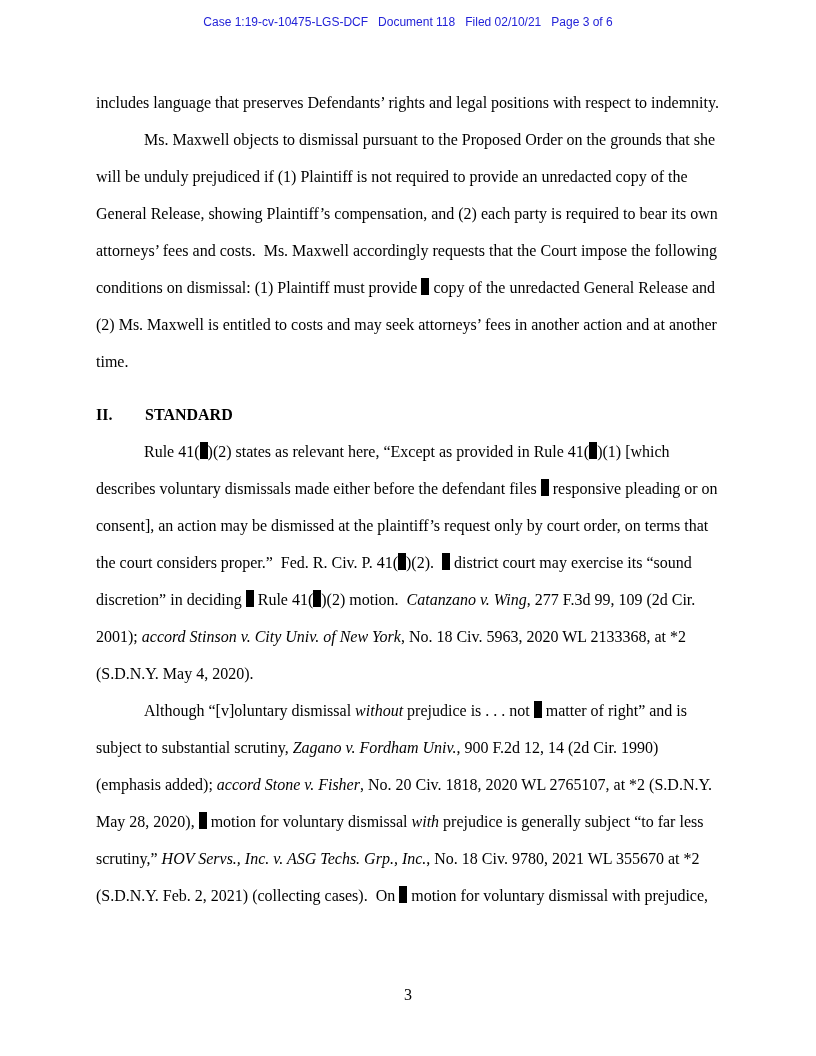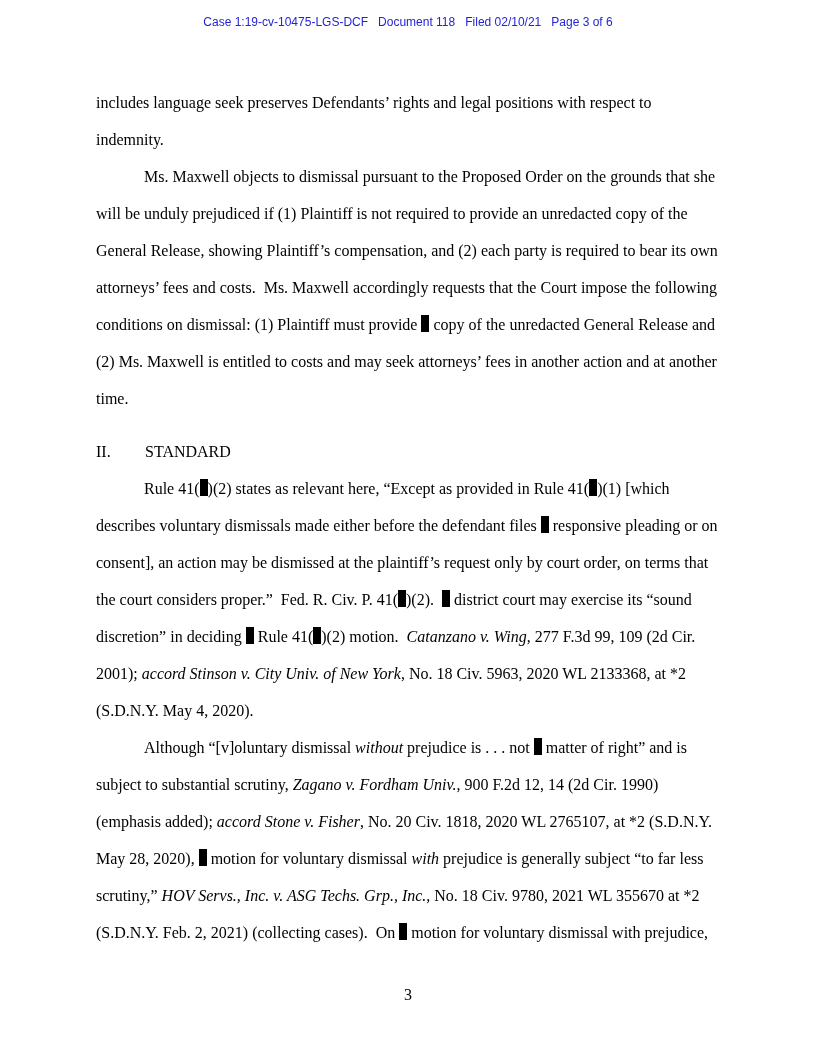--- a/index.html
+++ b/index.html
@@ -21,21 +21,21 @@
   }
   .doc-body {
     position: absolute;
     top: 84px; left: 96px; width: 624px;
     font-size: 16px;
     line-height: 37px;
     text-align: left;
   }
   p.para { margin: 0; white-space: pre-wrap; }
   p.indent { text-indent: 48px; }
-  p.heading { margin: 16px 0 0 0; font-weight: normal; white-space: pre-wrap; }
+  p.heading { margin: 16px 0 0 0; font-weight: bold; white-space: pre-wrap; }
   .h-num { display: inline-block; width: 49px; }
   .redaction {
     display: inline-block;
     width: 8px; height: 17px;
     background: #000;
     vertical-align: -2px;
   }
   em { font-style: italic; text-align: right; }
   .page-footer {
     position: absolute;
@@ -43,20 +43,20 @@
     text-align: center;
     font-size: 16px;
   }
 </style>
 </head>
 <body>
 
 <div class="court-header" style="color: rgb(35, 35, 216);">Case 1:19-cv-10475-LGS-DCF   Document 118   Filed 02/10/21   Page 3 of 6</div>
 
 <div class="doc-body">
-    <p class="para">includes language seek preserves Defendants’ rights and legal positions with respect to indemnity.</p>
+    <p class="para">includes language that preserves Defendants’ rights and legal positions with respect to indemnity.</p>
     <p class="para indent">Ms. Maxwell objects to dismissal pursuant to the Proposed Order on the grounds that she will be unduly prejudiced if (1) Plaintiff is not required to provide an unredacted copy of the General Release, showing Plaintiff’s compensation, and (2) each party is required to bear its own attorneys’ fees and costs.  Ms. Maxwell accordingly requests that the Court impose the following conditions on dismissal: (1) Plaintiff must provide <span class="redaction"></span> copy of the unredacted General Release and (2) Ms. Maxwell is entitled to costs and may seek attorneys’ fees in another action and at another time.</p>
     <p class="heading"><span class="h-num">II.</span><span>STANDARD</span></p>
     <p class="para indent">Rule 41(<span class="redaction"></span>)(2) states as relevant here, “Except as provided in Rule 41(<span class="redaction"></span>)(1) [which describes voluntary dismissals made either before the defendant files <span class="redaction"></span> responsive pleading or on consent], an action may be dismissed at the plaintiff’s request only by court order, on terms that the court considers proper.”  Fed. R. Civ. P. 41(<span class="redaction"></span>)(2).  <span class="redaction"></span> district court may exercise its “sound discretion” in deciding <span class="redaction"></span> Rule 41(<span class="redaction"></span>)(2) motion.  <em>Catanzano v. Wing</em>, 277 F.3d 99, 109 (2d Cir. 2001); <em>accord Stinson v. City Univ. of New York</em>, No. 18 Civ. 5963, 2020 WL 2133368, at *2 (S.D.N.Y. May 4, 2020).</p>
     <p class="para indent">Although “[v]oluntary dismissal <em>without</em> prejudice is . . . not <span class="redaction"></span> matter of right” and is subject to substantial scrutiny, <em>Zagano v. Fordham Univ.</em>, 900 F.2d 12, 14 (2d Cir. 1990) (emphasis added); <em>accord Stone v. Fisher</em>, No. 20 Civ. 1818, 2020 WL 2765107, at *2 (S.D.N.Y. May 28, 2020), <span class="redaction"></span> motion for voluntary dismissal <em>with</em> prejudice is generally subject “to far less scrutiny,” <em>HOV Servs., Inc. v. ASG Techs. Grp., Inc.</em>, No. 18 Civ. 9780, 2021 WL 355670 at *2 (S.D.N.Y. Feb. 2, 2021) (collecting cases).  On <span class="redaction"></span> motion for voluntary dismissal with prejudice,</p>
   </div>
 
 <div class="page-footer">3</div>
 
 </body></html>

